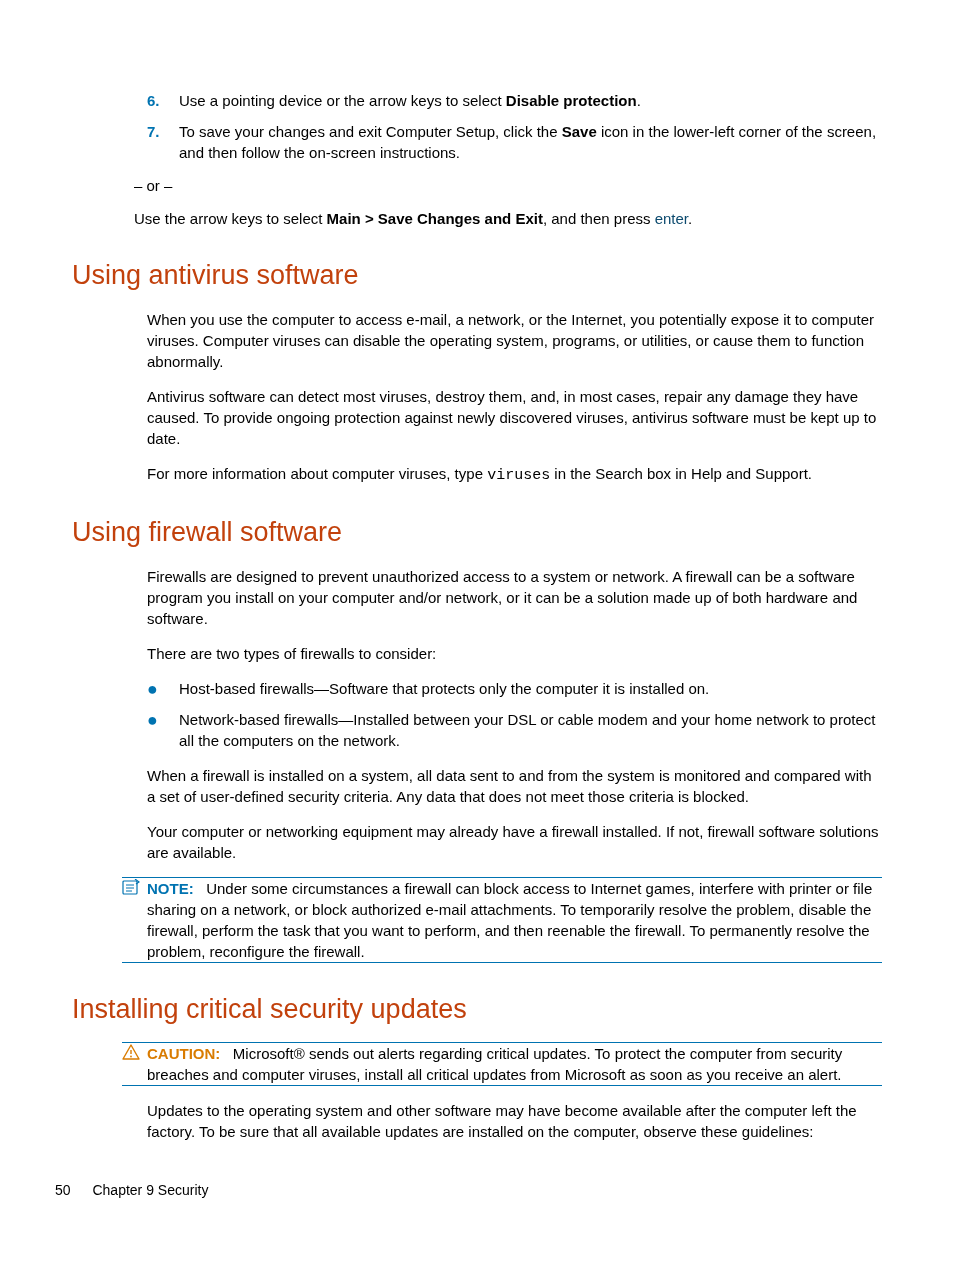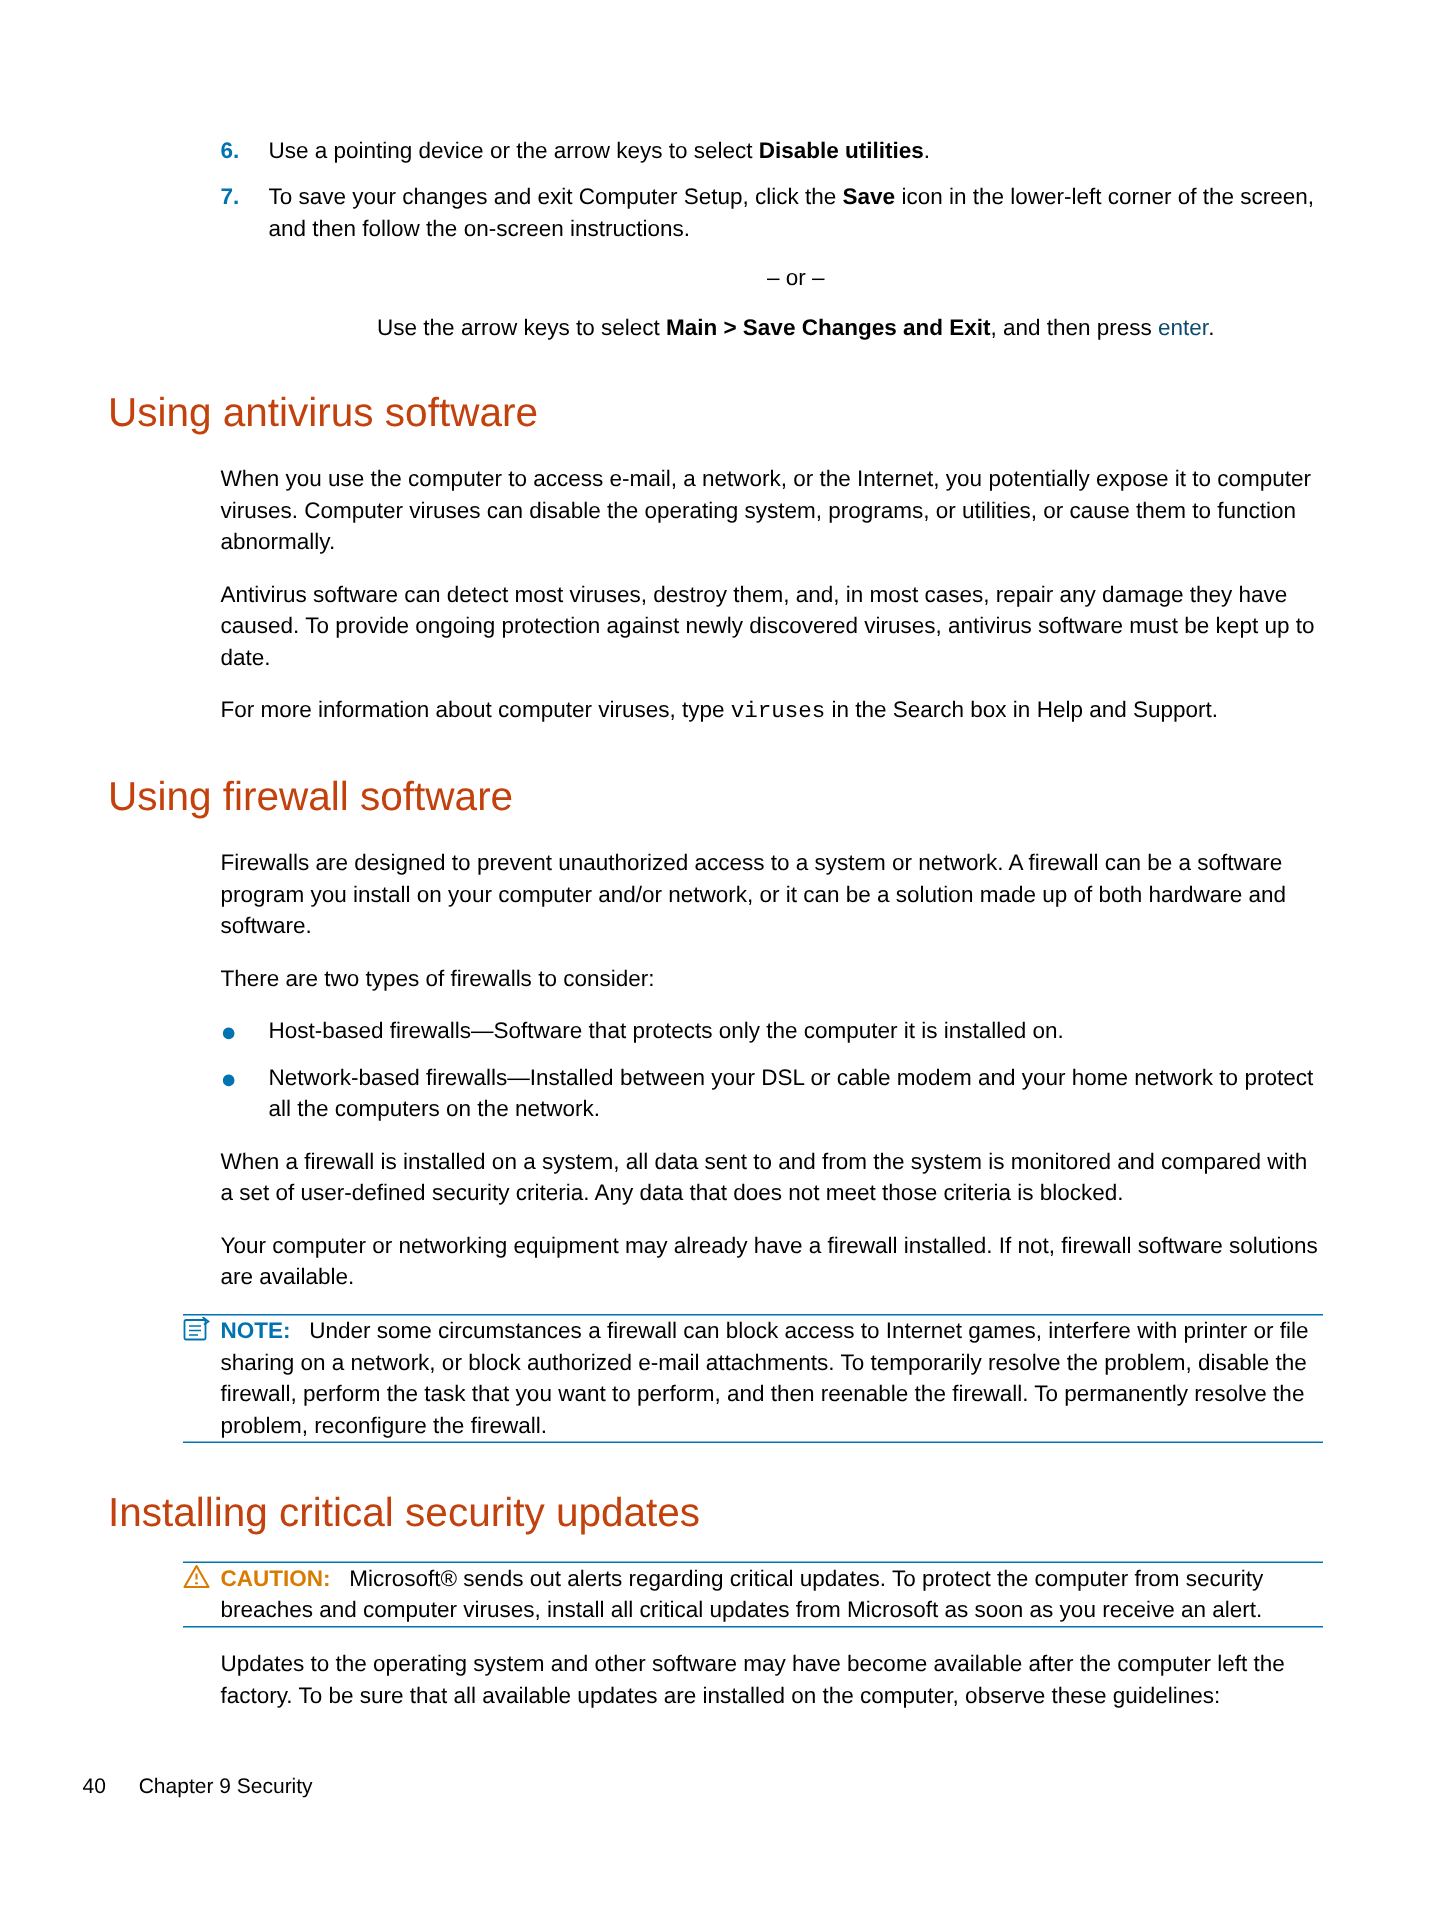--- a/index.html
+++ b/index.html
@@ -24,24 +24,23 @@
   }
   .ordered-num {
     color: #0073b1;
     font-weight: bold;
     min-width: 32px;
   }
   .ordered-body {
     flex: 1;
   }
   .sub-indent {
-    margin-left: 107px;
+    margin-left: 62px;
     margin-top: 12px;
     margin-bottom: 12px;
-    text-align: center;
   }
   h2.section {
     color: #c2410c;
     font-size: 27px;
     font-weight: normal;
     margin: 28px 0 14px 0;
   }
   .body-para {
     margin: 0 0 14px 75px;
   }
@@ -88,21 +87,21 @@
   .footer .pnum { margin-right: 18px; }
 </style>
 </head>
 <body>
 
 <div class="page">
 
   <div class="ordered-item">
     <div class="ordered-num">6.</div>
     <div class="ordered-body">
-      <span>Use a pointing device or the arrow keys to select </span><span class="bold">Disable utilities</span><span>.</span>
+      <span>Use a pointing device or the arrow keys to select </span><span class="bold">Disable protection</span><span>.</span>
     </div>
   </div>
 
   <div class="ordered-item">
     <div class="ordered-num">7.</div>
     <div class="ordered-body">
       <span>To save your changes and exit Computer Setup, click the </span><span class="bold">Save</span><span> icon in the lower-left corner of the screen, and then follow the on-screen instructions.</span>
     </div>
   </div>
 
@@ -167,15 +166,15 @@
       <span class="label-caution">CAUTION:</span>
       <span>&nbsp;&nbsp;</span><span>Microsoft® sends out alerts regarding critical updates. To protect the computer from security breaches and computer viruses, install all critical updates from Microsoft as soon as you receive an alert.</span>
     </div>
   </div>
 
   <p class="body-para">Updates to the operating system and other software may have become available after the computer left the factory. To be sure that all available updates are installed on the computer, observe these guidelines:</p>
 
 </div>
 
 <div class="footer">
-  <span class="pnum">40</span>
+  <span class="pnum">50</span>
   <span>Chapter 9   Security</span>
 </div>
 
 </body></html>

